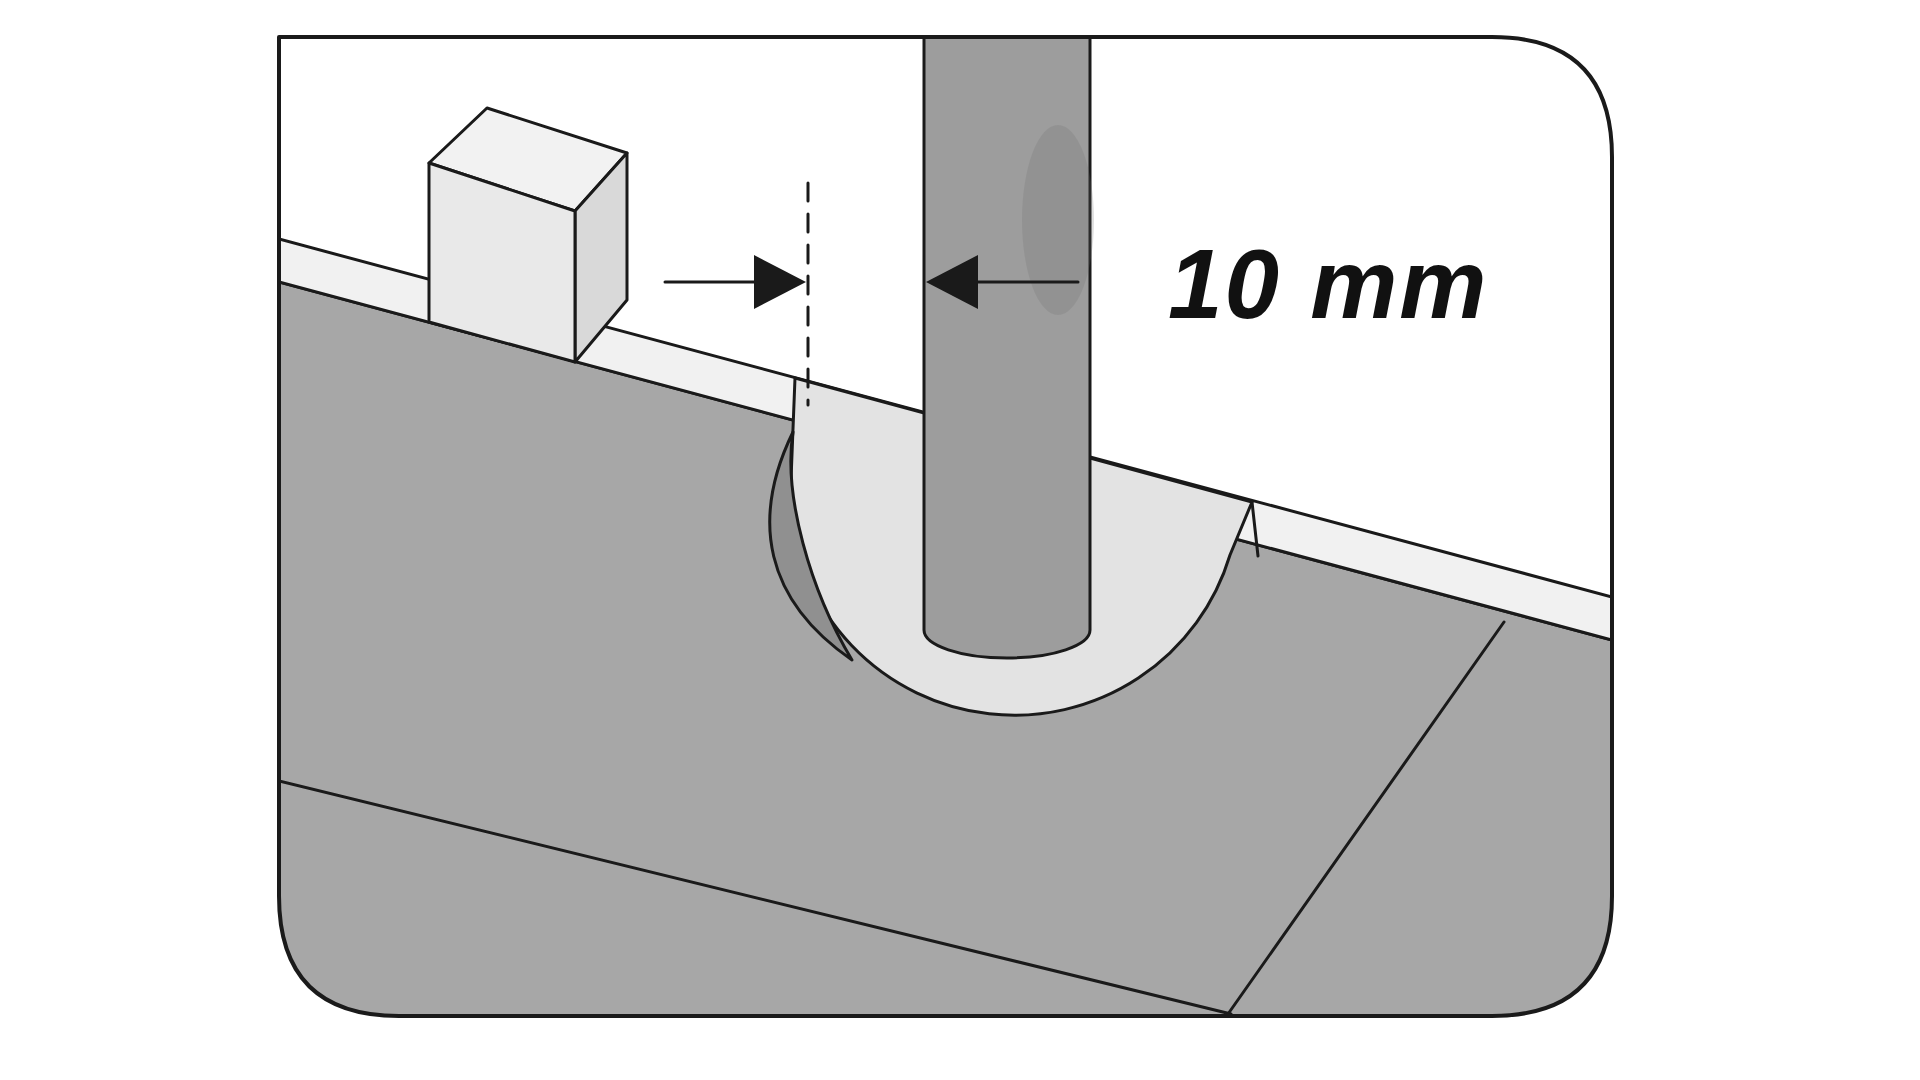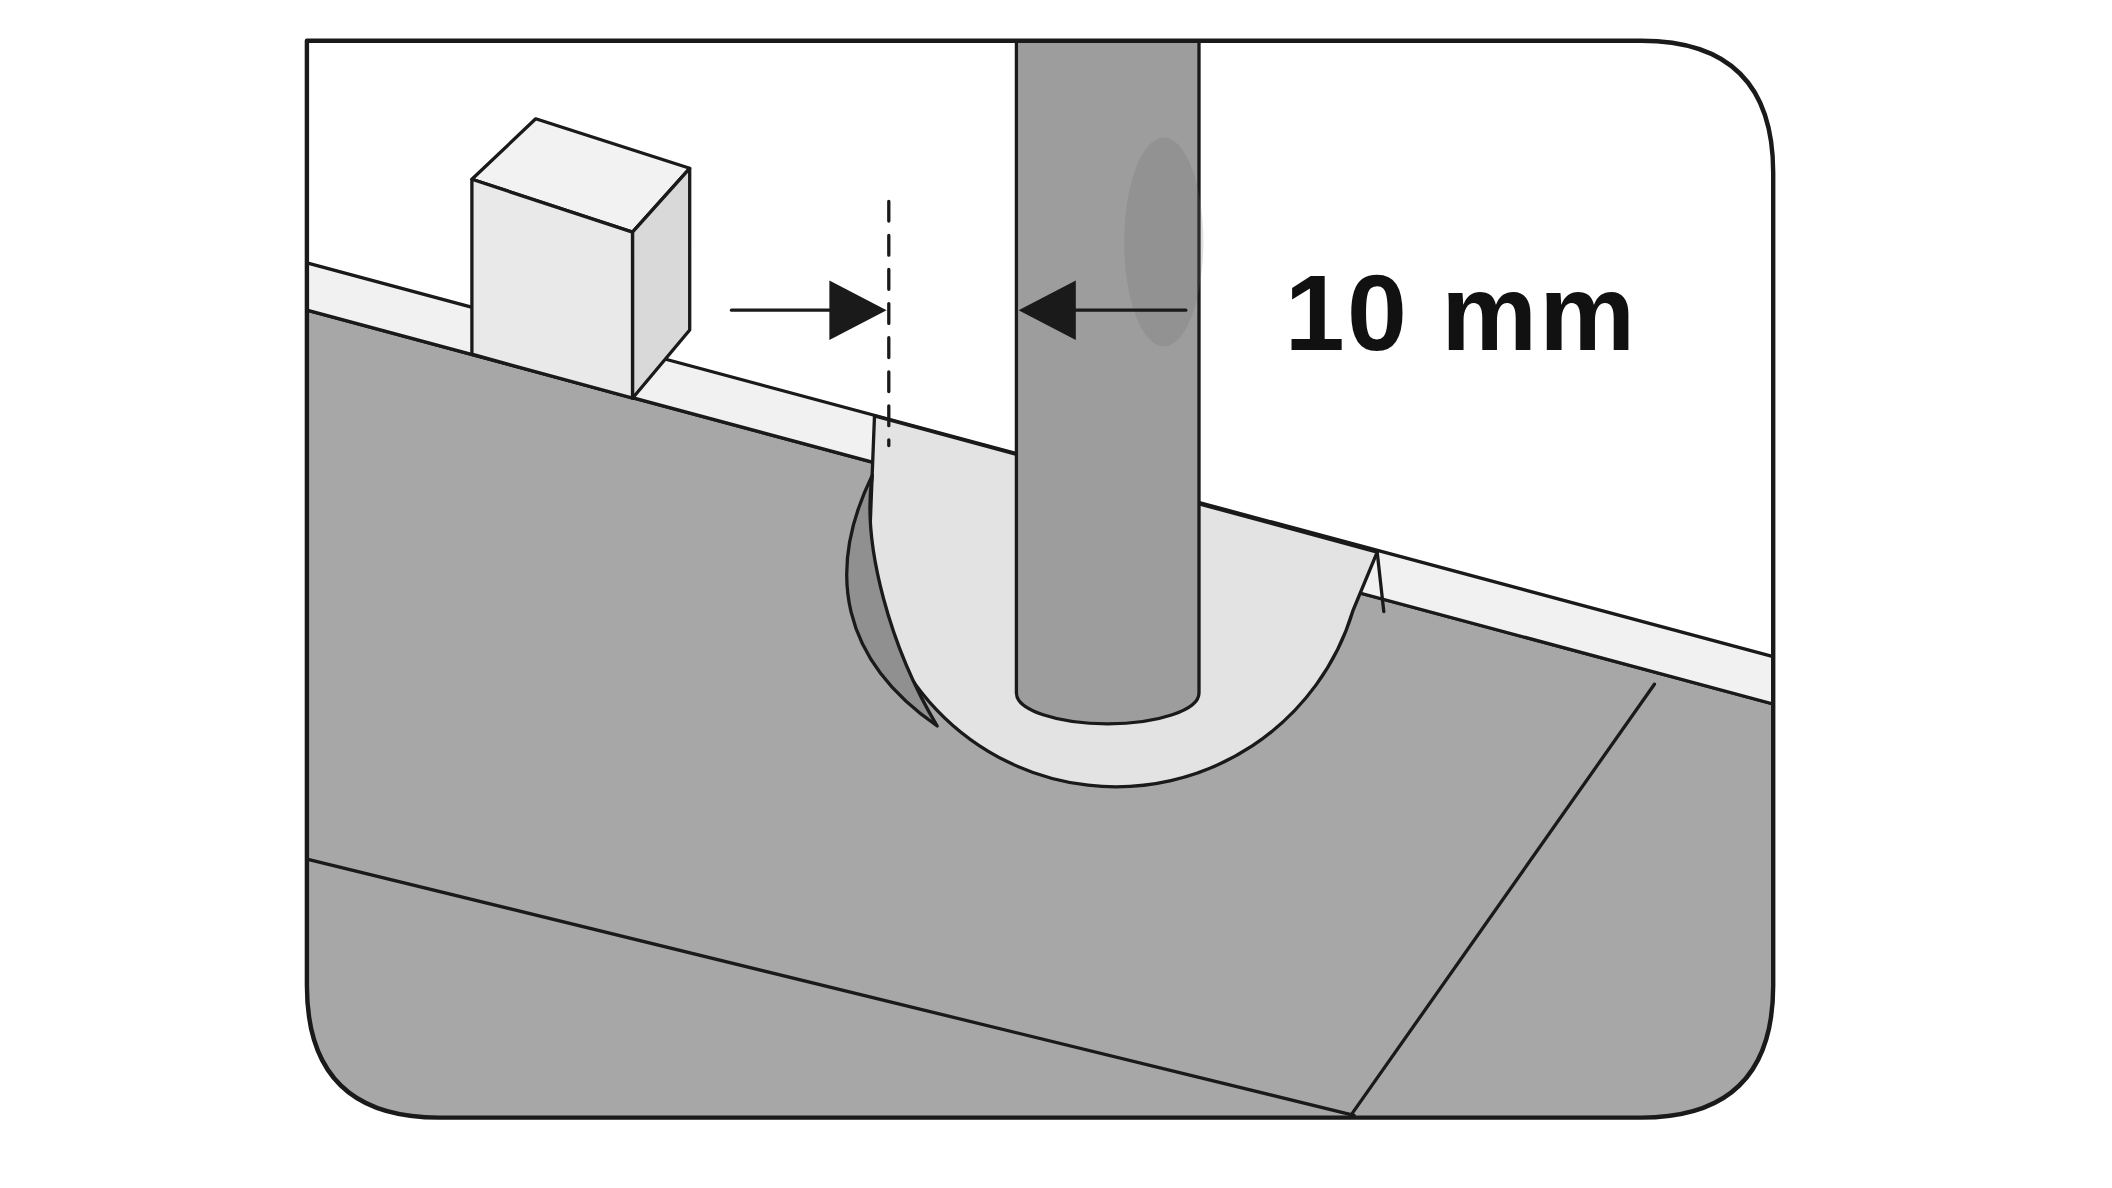--- a/index.html
+++ b/index.html
@@ -9,20 +9,21 @@
     width: 1920px;
     height: 1080px;
     overflow: hidden;
     font-family: "Liberation Sans", sans-serif;
   }
   .canvas {
     position: relative;
     width: 1920px;
     height: 1080px;
     background: #ffffff;
+    font-style: italic;
   }
   svg { display: block; }
   .ln {
     stroke: #1a1a1a;
     stroke-width: 3;
     stroke-linejoin: round;
     stroke-linecap: round;
   }
   .ln-thick { stroke-width: 4; }
   .nofill { fill: none; }

